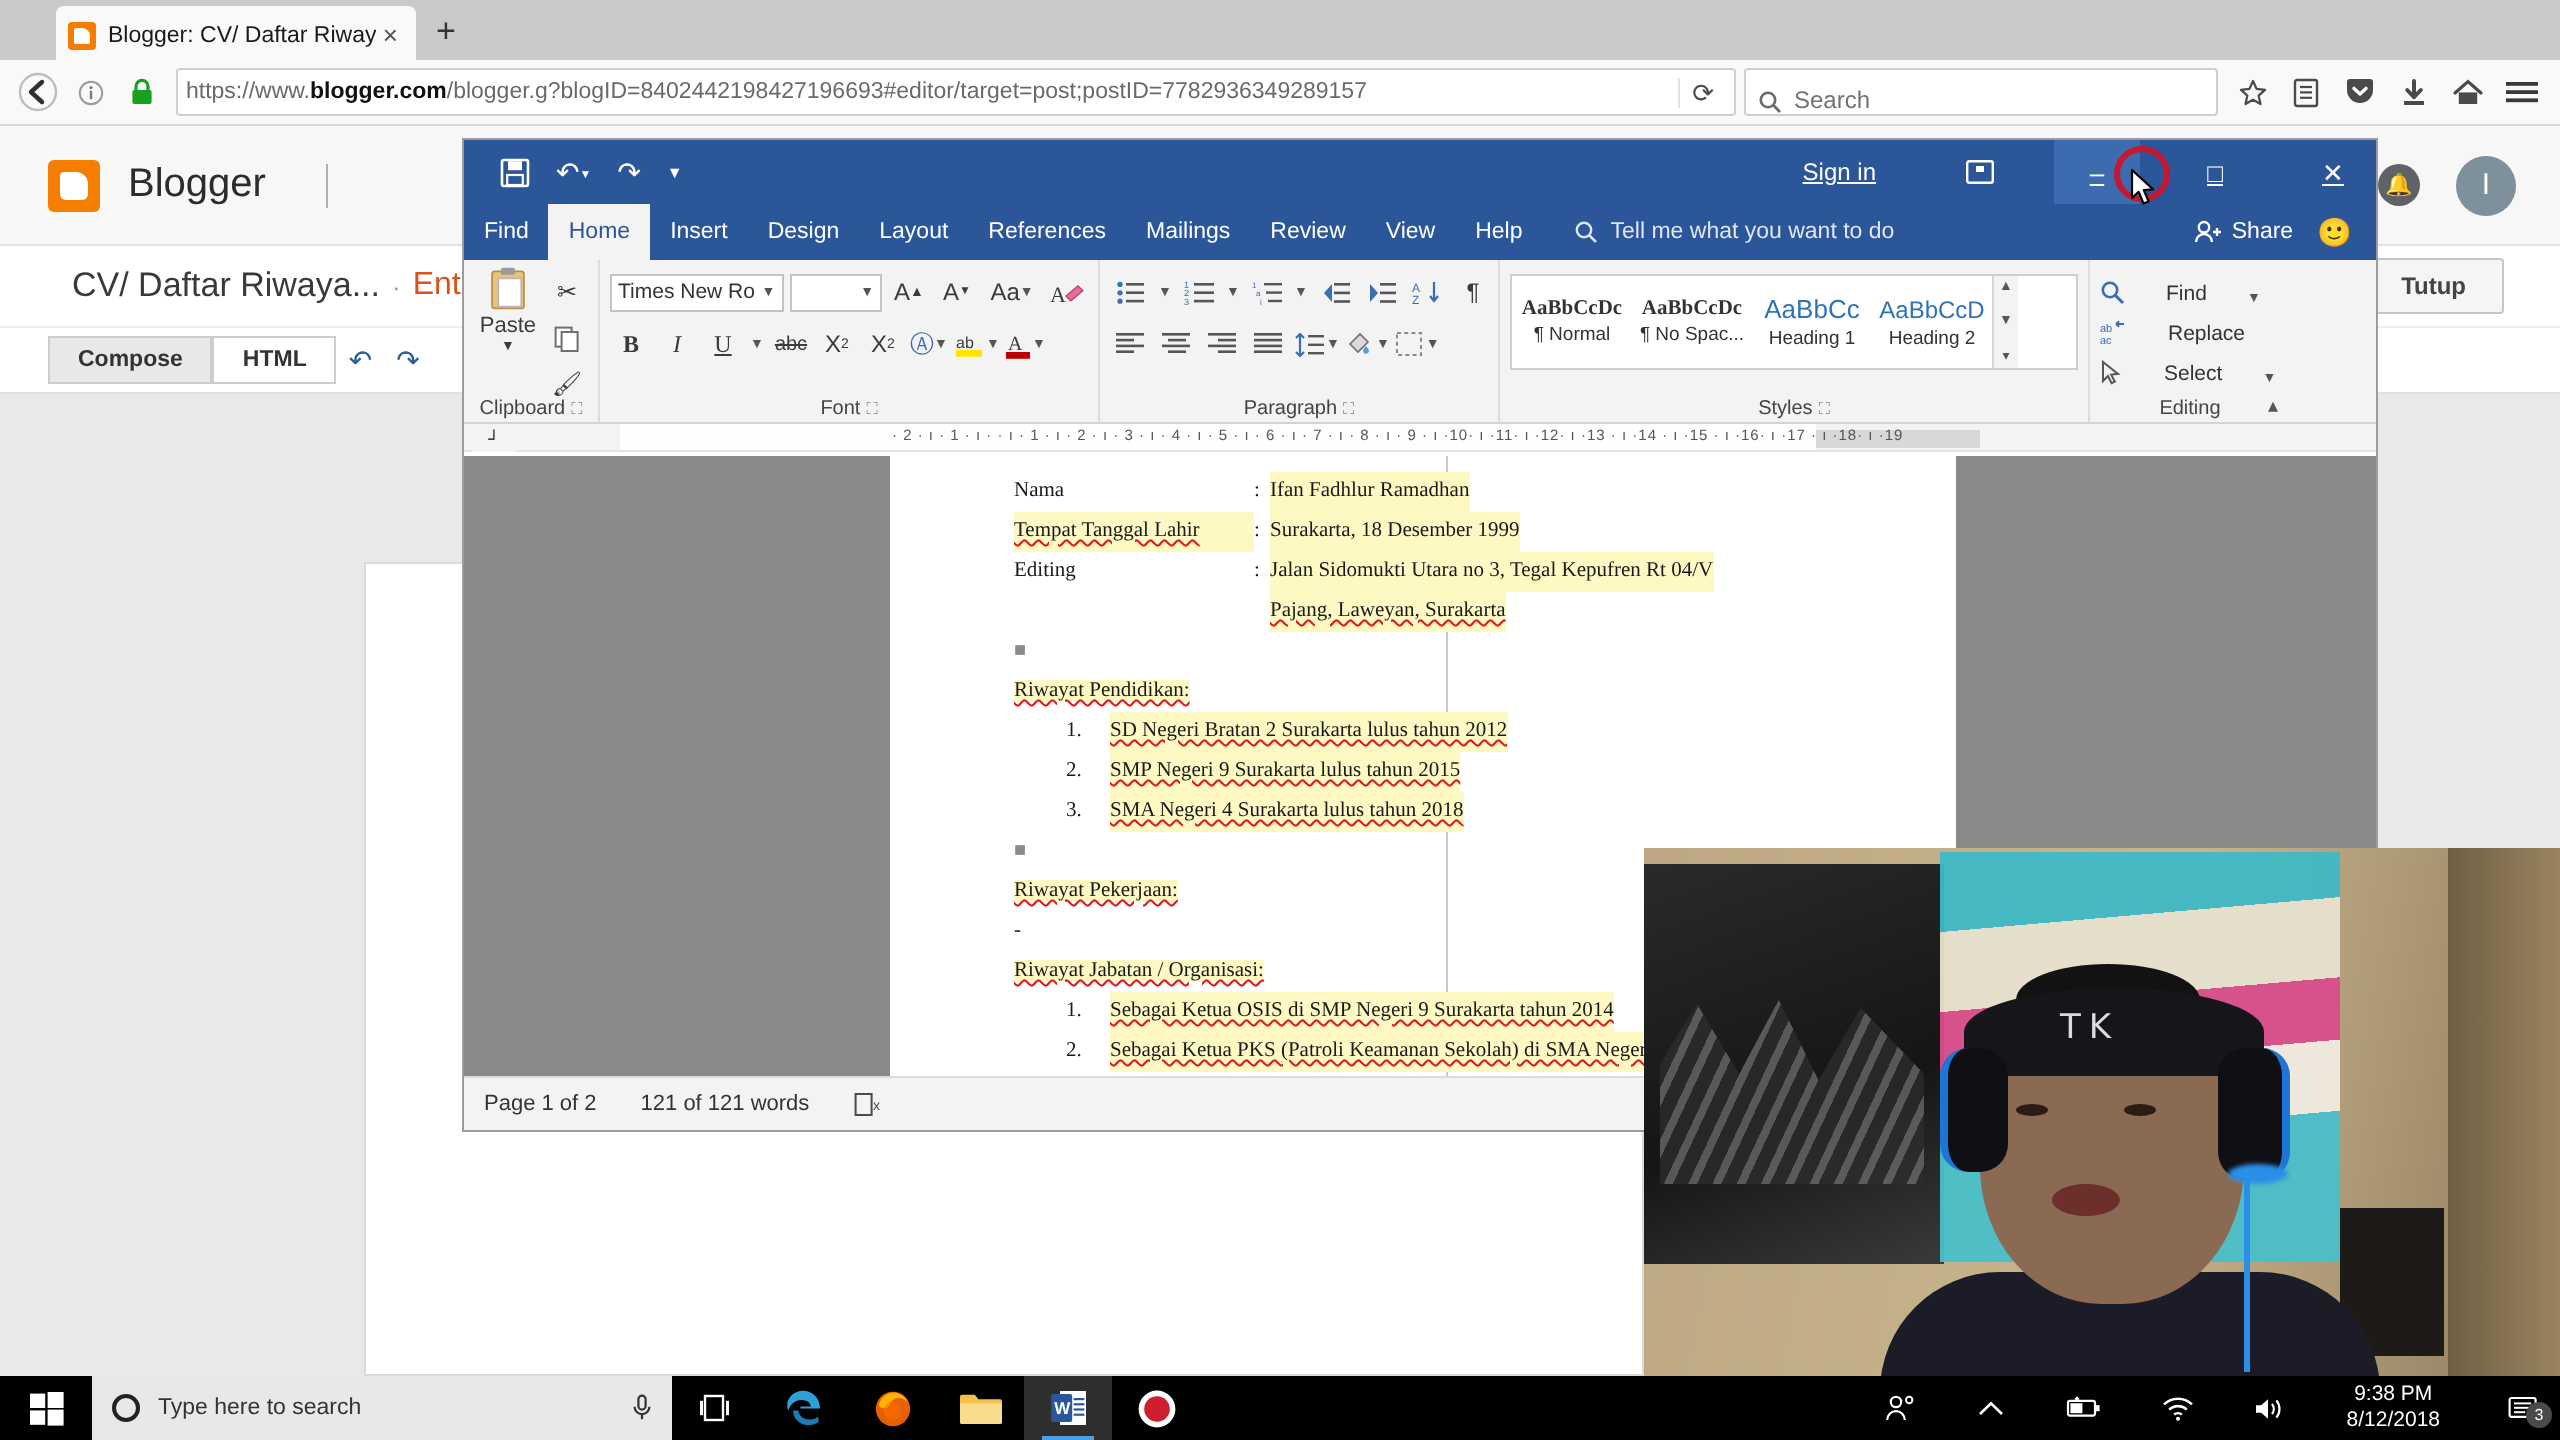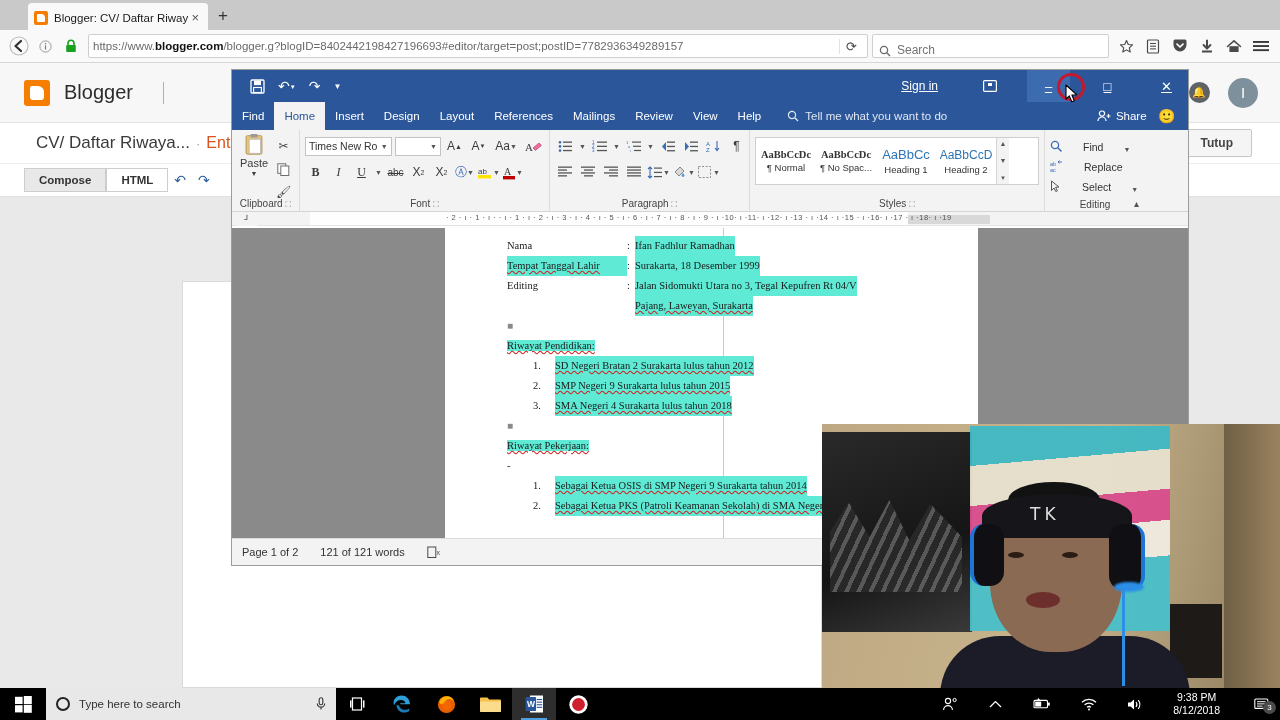--- a/index.html
+++ b/index.html
@@ -206,21 +206,21 @@
 
   .w-docarea { position:absolute; left:0; top:158px; right:0; bottom:27px; background:#8a8a8a; overflow:hidden; }
   .w-page {
     position:absolute; left:213px; top:0; width:533px; bottom:0; background:#fff;
   }
   .doc-vertline { position:absolute; left:278px; top:0; width:1px; bottom:0; background:#c8c8c8; }
   .doc-text {
     position:absolute; left:62px; top:8px; right:8px;
     font-family:"Liberation Serif", serif; font-size:10.5px; color:#1a1a1a; line-height:20px;
   }
-  .hl { background:#5eead4; }
+  .hl { background:#fef9c3; }
   .sp { text-decoration: underline; text-decoration-style: wavy; text-decoration-color:#d42020; }
   .dl { display:flex; }
   .dl .k { width:120px; }
   .dl .c { width:8px; }
   .ol-row { display:flex; padding-left:26px; }
   .ol-row .num { width:22px; }
   .para-mark { color:#8a8a8a; font-size:10px; }
 
   .w-status {
     position:absolute; left:0; right:0; bottom:0; height:27px; background:#f3f3f3;
@@ -788,20 +788,21 @@
           <div class="ol-row">
               <span class="num">3.</span>
               <span class="hl sp">SMA Negeri 4 Surakarta lulus tahun 2018</span>
             </div>
 
           <div class="para-mark">■</div>
 
           <div><span class="hl sp">Riwayat Pekerjaan:</span></div>
           <div><span>-</span></div>
 
+          <div><span class="hl sp">Riwayat Jabatan / Organisasi:</span></div>
           <div class="ol-row">
               <span class="num">1.</span>
               <span class="hl sp">Sebagai Ketua OSIS di SMP Negeri 9 Surakarta tahun 2014</span>
             </div>
           <div class="ol-row">
               <span class="num">2.</span>
               <span class="hl sp">Sebagai Ketua PKS (Patroli Keamanan Sekolah) di SMA Negeri 4</span>
             </div>
         </div>
       </div>

